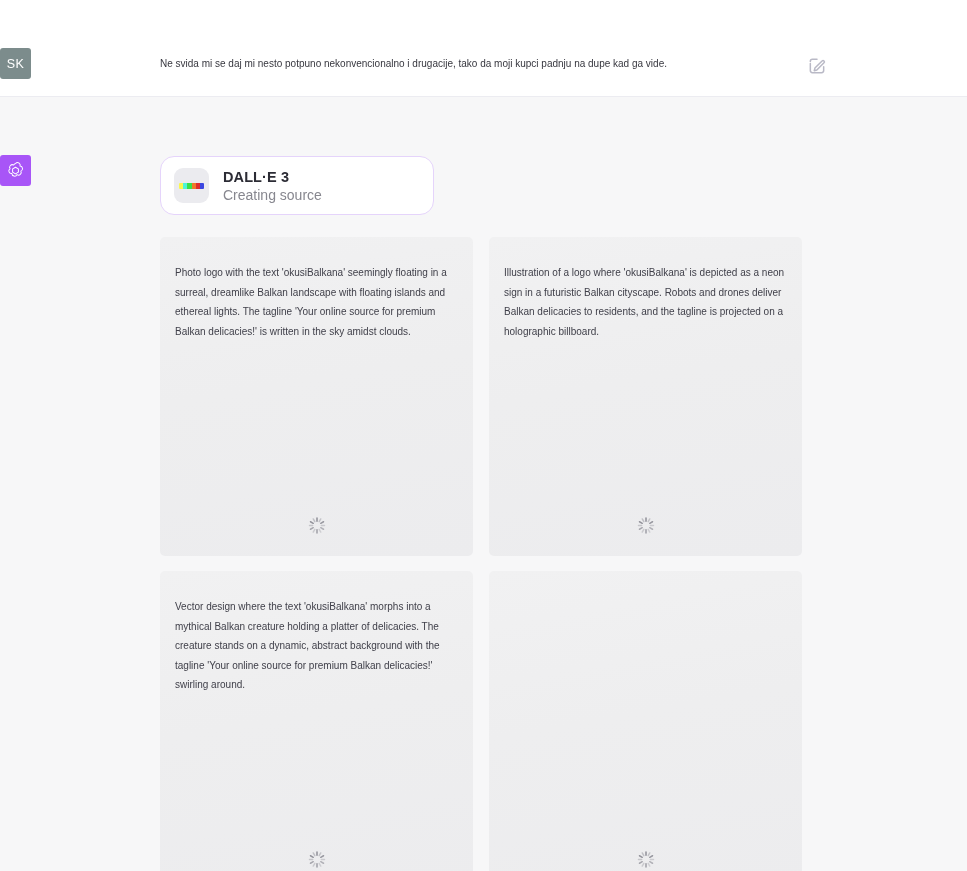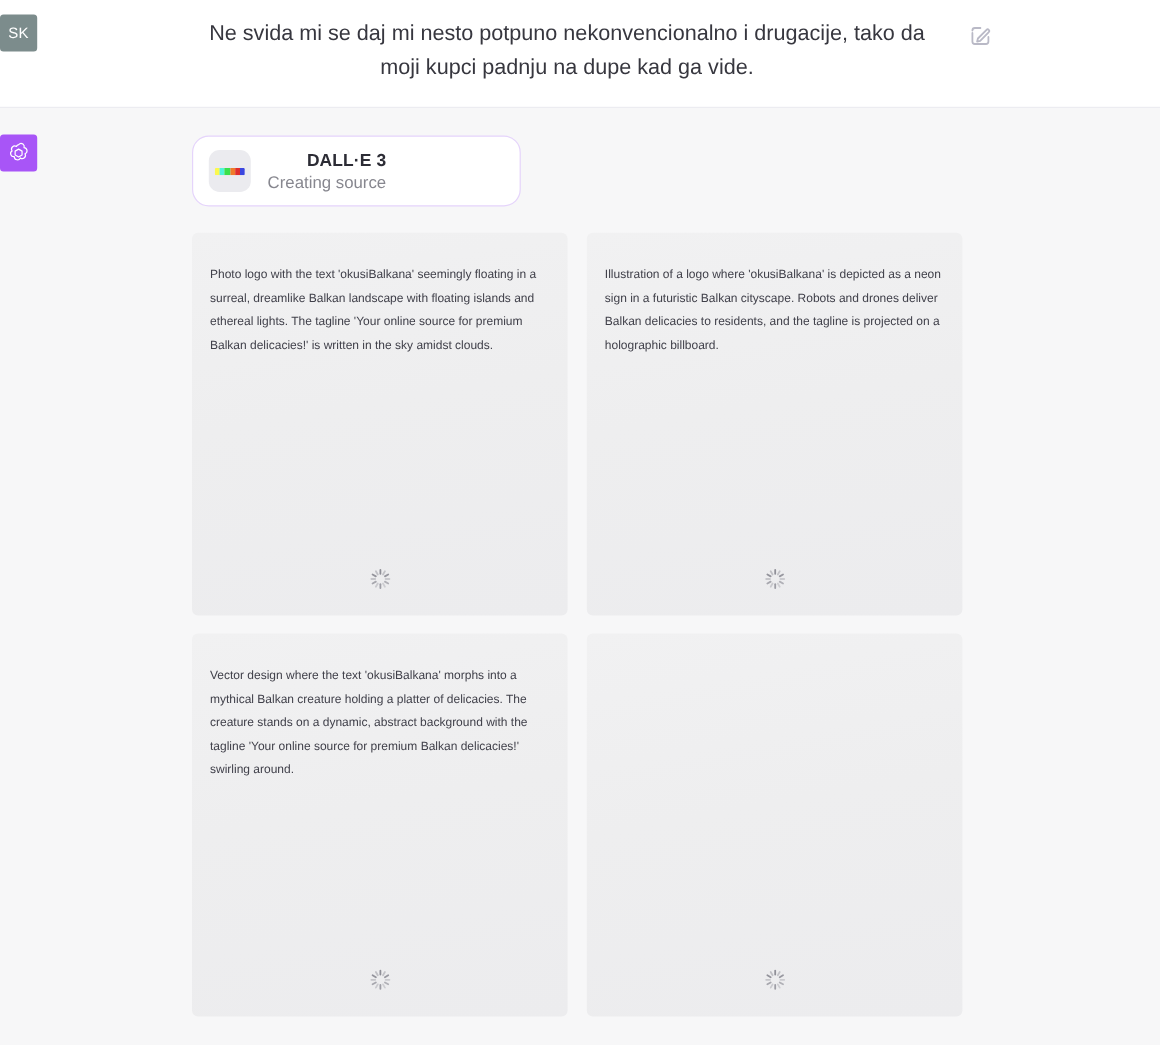--- a/index.html
+++ b/index.html
@@ -32,20 +32,21 @@
     padding: 22px 0 38px 0;
     min-height: 771px;
   }
 
   .row {
     display: flex;
     align-items: flex-start;
     padding-left: 99px;
     padding-right: 27px;
     position: relative;
+    margin-top: 36px;
   }
 
   .avatar {
     width: 31px;
     height: 31px;
     border-radius: 3px;
     flex: 0 0 31px;
     display: flex;
     align-items: center;
     justify-content: center;
@@ -67,26 +68,25 @@
   .avatar-assistant svg { display: block; }
 
   .msg-body {
     margin-left: 61px;
     padding-top: 1px;
     flex: 1 1 auto;
     min-width: 0;
   }
 
   .user-text {
-    font-size: 18px;
+    font-size: 10px;
     line-height: 29px;
     color: #37373f;
     max-width: 625px;
     white-space: pre-wrap;
-    text-align: center;
   }
 
   .edit-icon {
     position: absolute;
     right: 140px;
     top: 8px;
     width: 20px;
     height: 20px;
     color: #b9b9c6;
   }
@@ -96,21 +96,20 @@
   .tool-card {
     display: inline-flex;
     align-items: center;
     gap: 14px;
     border: 1px solid #e5d4fb;
     border-radius: 14px;
     background: #ffffff;
     padding: 11px 16px 11px 13px;
     width: 274px;
     margin-bottom: 22px;
-    text-align: right;
   }
   .tool-thumb {
     width: 35px;
     height: 35px;
     border-radius: 9px;
     background: #ebebef;
     display: flex;
     align-items: center;
     justify-content: center;
     flex: 0 0 35px;

